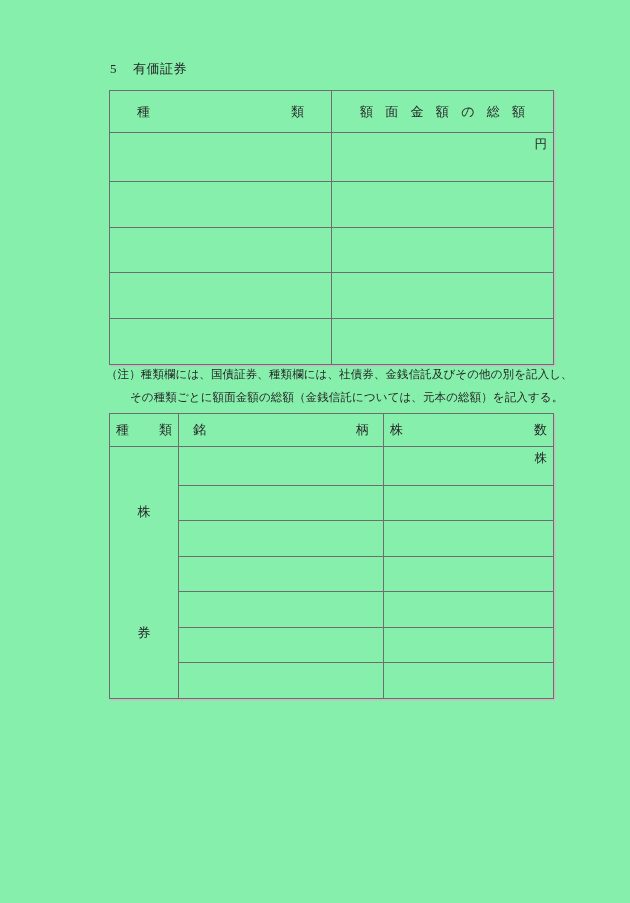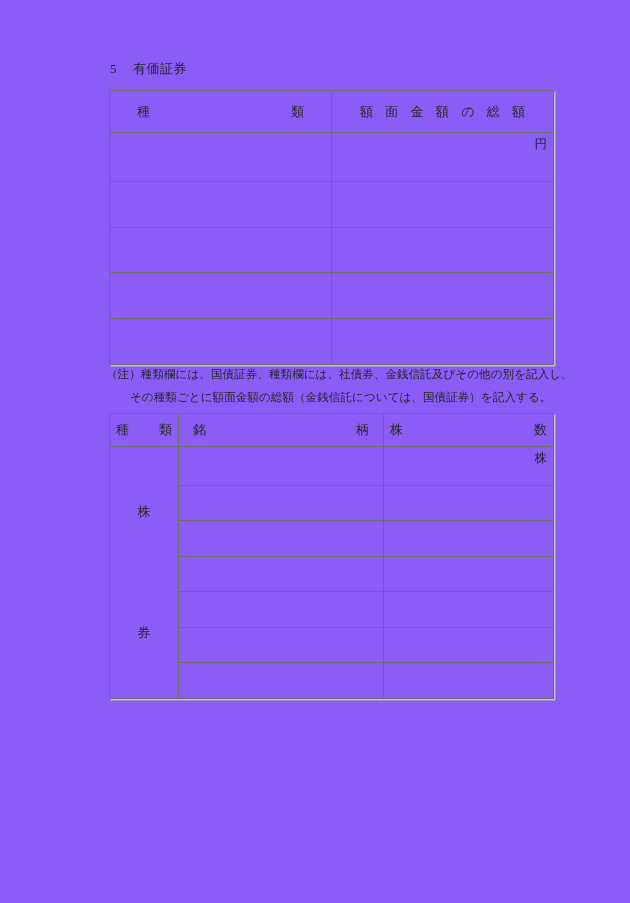--- a/index.html
+++ b/index.html
@@ -1,20 +1,20 @@
 <!DOCTYPE html>
 <html><head>
 <meta charset="utf-8">
 <style>
   html, body { margin: 0; padding: 0; background: #ffffff; }
   #page {
     position: relative;
     width: 630px;
     height: 903px;
-    background: #8b5cf6;
+    background: #86efac;
     color: #262626;
     font-family: "Liberation Serif", "DejaVu Serif", serif;
     overflow: hidden;
   }
 
   
   .section-heading {
     position: absolute;
     left: 110px;
     top: 60px;
@@ -151,21 +151,21 @@
         </tr>
         <tr>
           <td></td>
           <td></td>
         </tr>
       </tbody>
   </table>
 
   <div class="note">
     <div>（注）種類欄には、国債証券、種類欄には、社債券、金銭信託及びその他の別を記入し、</div>
-    <div class="note-indent">その種類ごとに額面金額の総額（金銭信託については、国債証券）を記入する。</div>
+    <div class="note-indent">その種類ごとに額面金額の総額（金銭信託については、元本の総額）を記入する。</div>
   </div>
 
   <table class="rtable" id="t2">
     <colgroup>
         <col style="width:69px">
         <col style="width:205px">
         <col style="width:170px">
       </colgroup>
     <thead>
       <tr>

